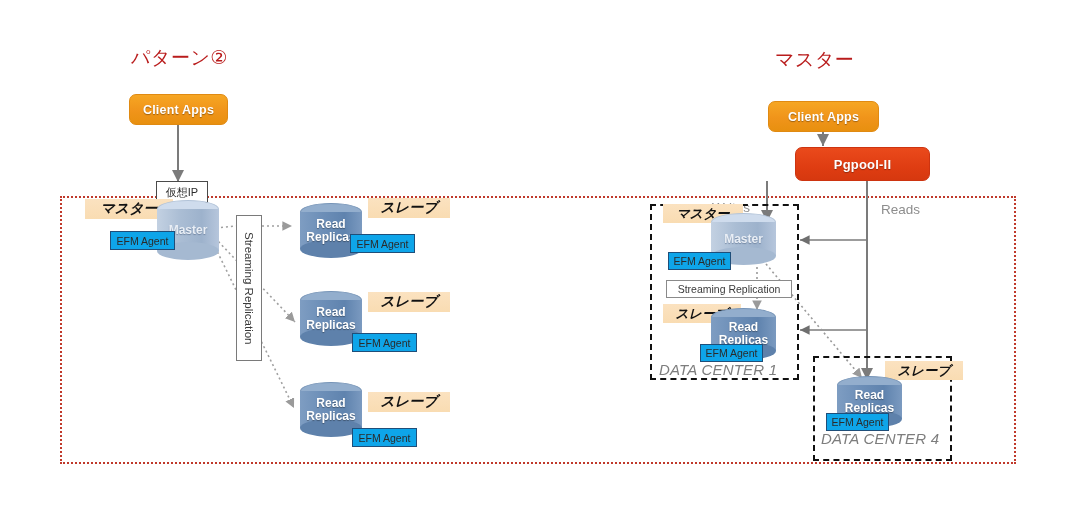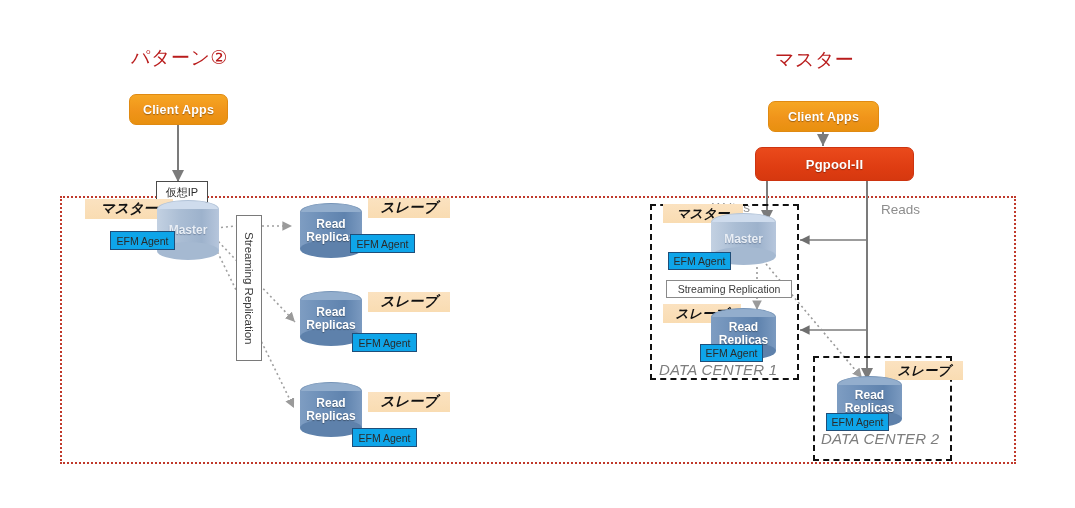--- a/index.html
+++ b/index.html
@@ -211,21 +211,21 @@
   <div class="body"></div>
   <div class="bot"></div>
   <div class="label"><span>Read</span><br><span>Replicas</span></div>
 </div>
 <div class="abs efm" style="left:352px;top:428px;width:65px;height:19px;">EFM Agent</div>
 
 <div class="abs pattern-title" style="left:775px;top:47px;">マスター</div>
 
 <div class="abs appbox client-apps" style="left:768px;top:101px;width:111px;height:31px;">Client Apps</div>
 
-<div class="abs appbox pgpool" style="left:755px;top:147px;width:159px;height:34px;">Pgpool-II</div>
+<div class="abs appbox pgpool" style="left:795px;top:147px;width:135px;height:34px;">Pgpool-II</div>
 
 <div class="abs flow-label" style="left:712px;top:200px;">Writes</div>
 <div class="abs flow-label" style="left:881px;top:202px;">Reads</div>
 
 <div class="abs dc" style="left:650px;top:204px;width:149px;height:176px;"></div>
 
 <div class="abs role-tag" style="left:663px;top:204px;width:80px;height:19px;font-size:13px;">マスター</div>
 
 <div class="cyl master" style="left:711px;top:213px;width:65px;height:52px;">
   <div class="top"></div>
@@ -257,13 +257,13 @@
 
 <div class="cyl replica" style="left:837px;top:376px;width:65px;height:52px;">
   <div class="top"></div>
   <div class="body"></div>
   <div class="bot"></div>
   <div class="label"><span>Read</span><br><span>Replicas</span></div>
 </div>
 
 <div class="abs efm" style="left:826px;top:413px;width:63px;height:18px;">EFM Agent</div>
 
-<div class="abs dc-label" style="left:821px;top:430px;">DATA CENTER 2</div>
+<div class="abs dc-label" style="left:821px;top:430px;">DATA CENTER 4</div>
 
 </body></html>

